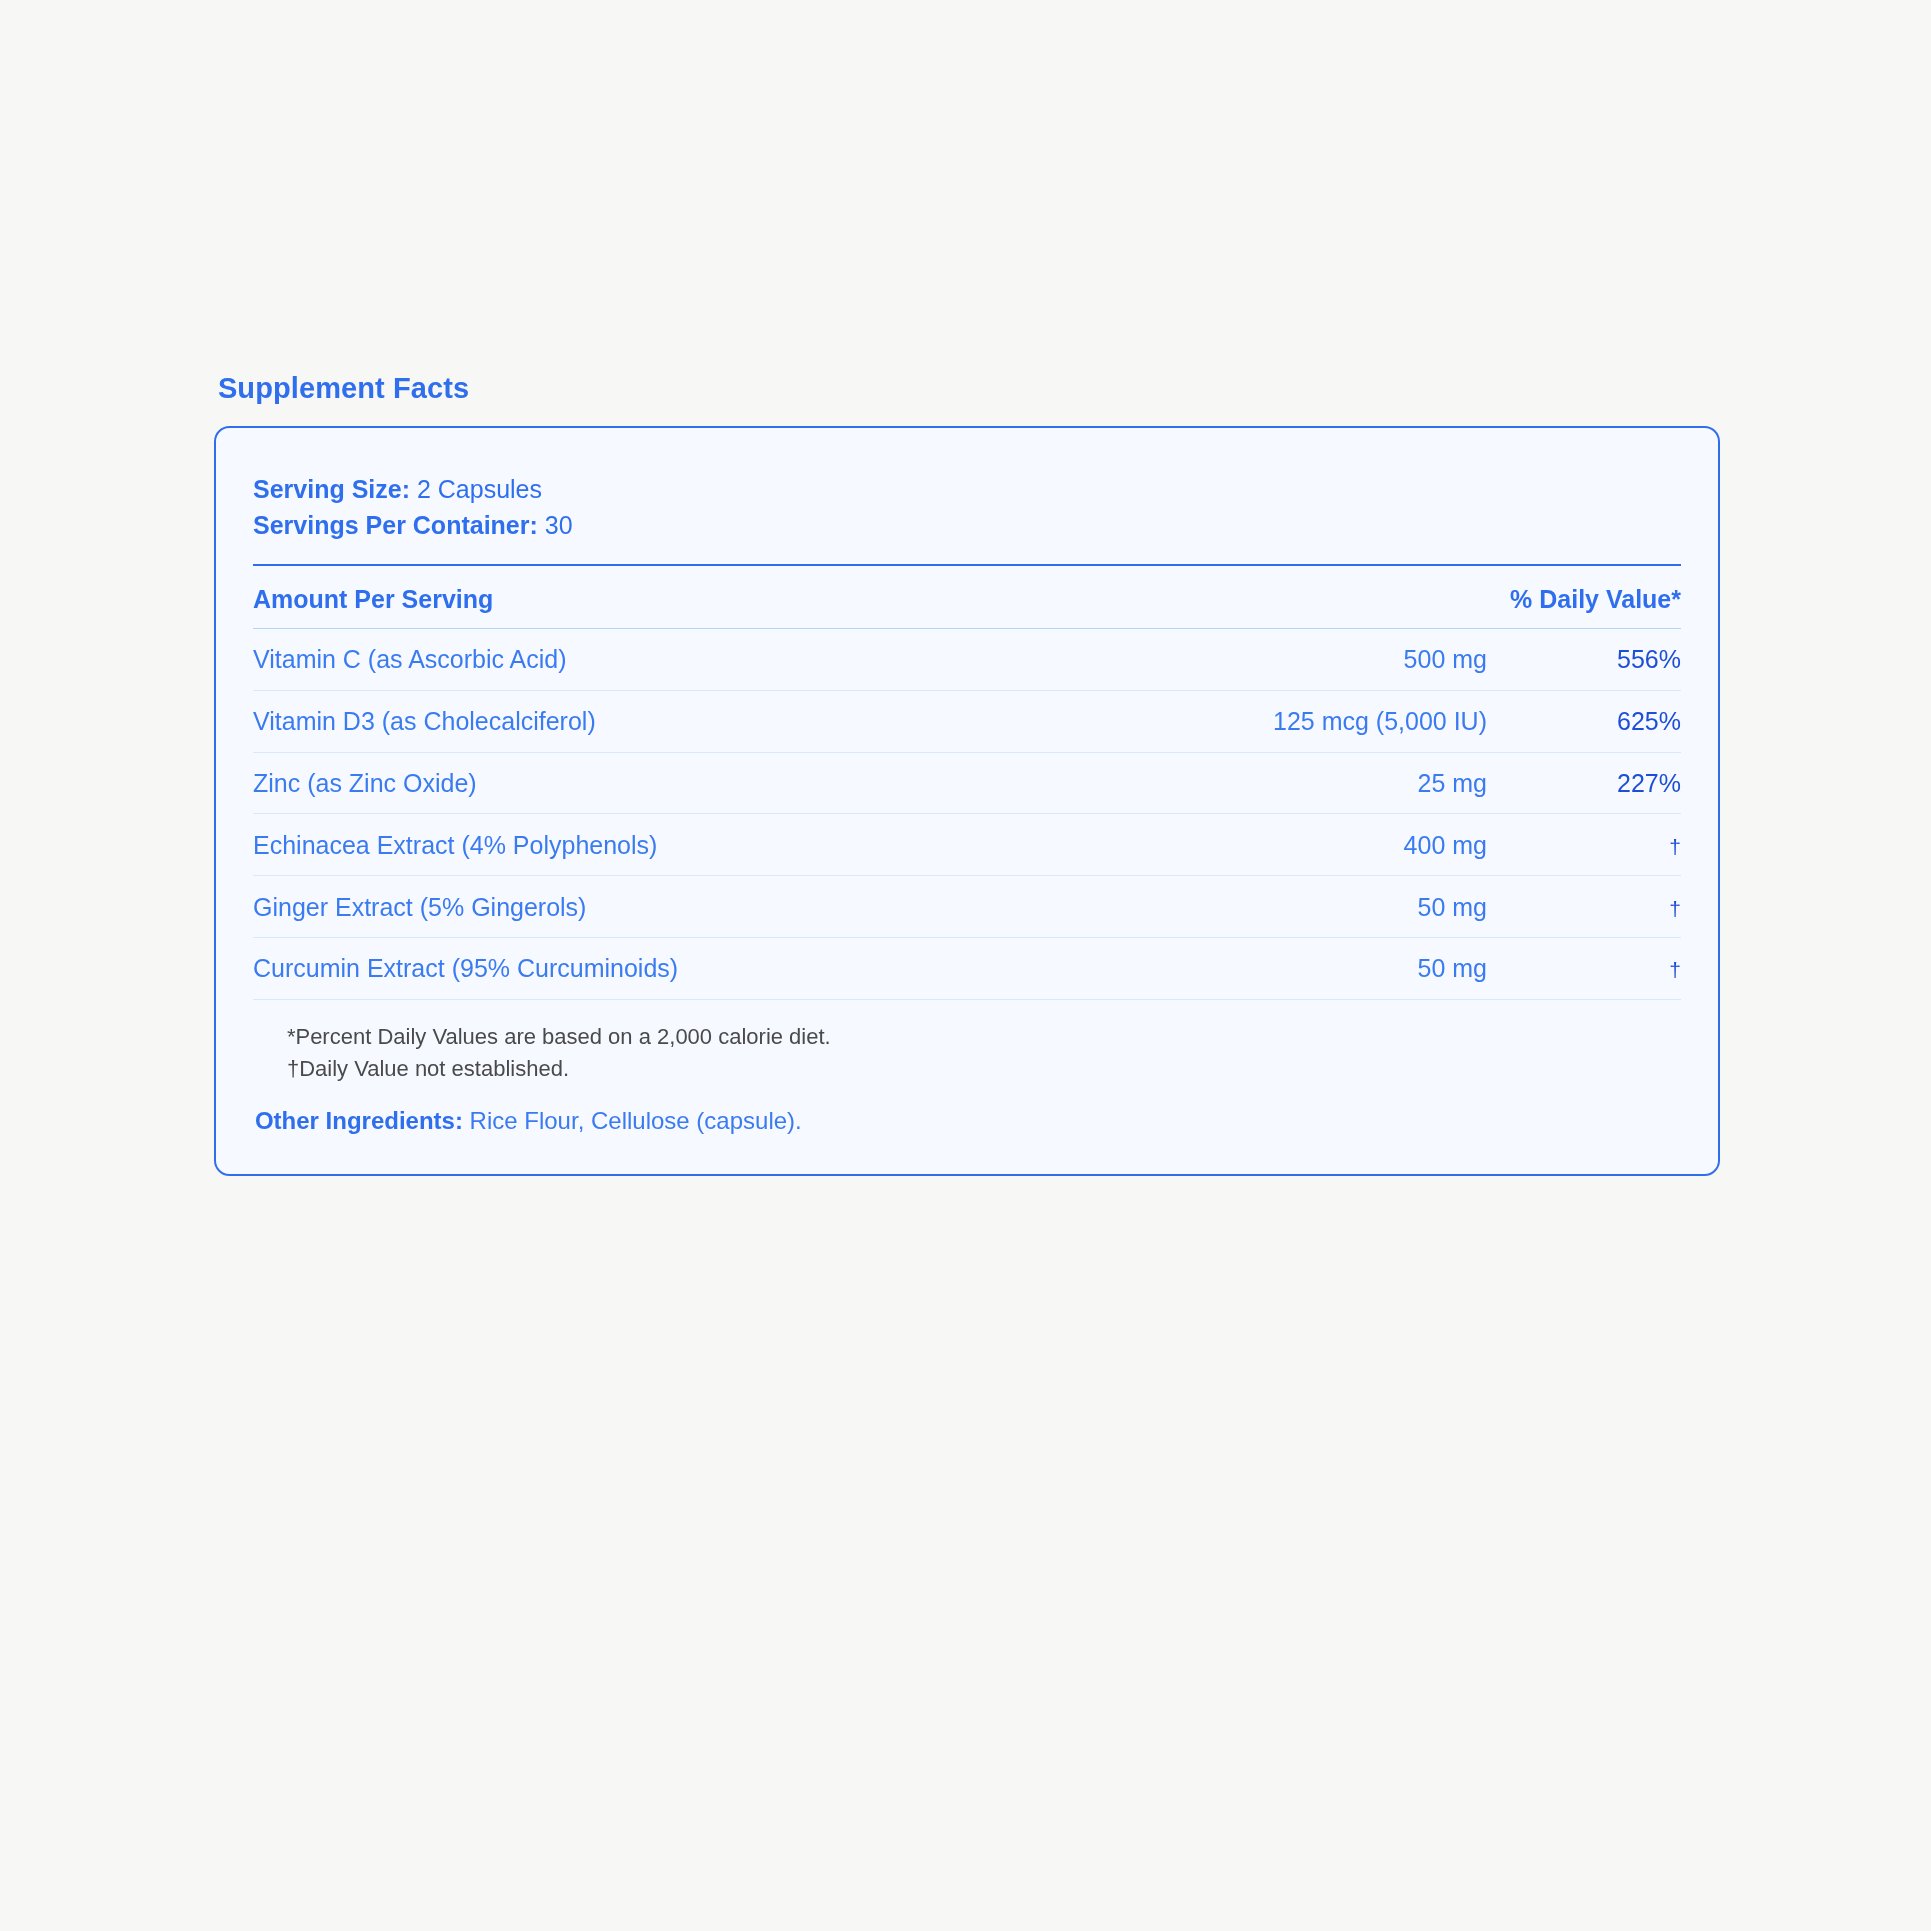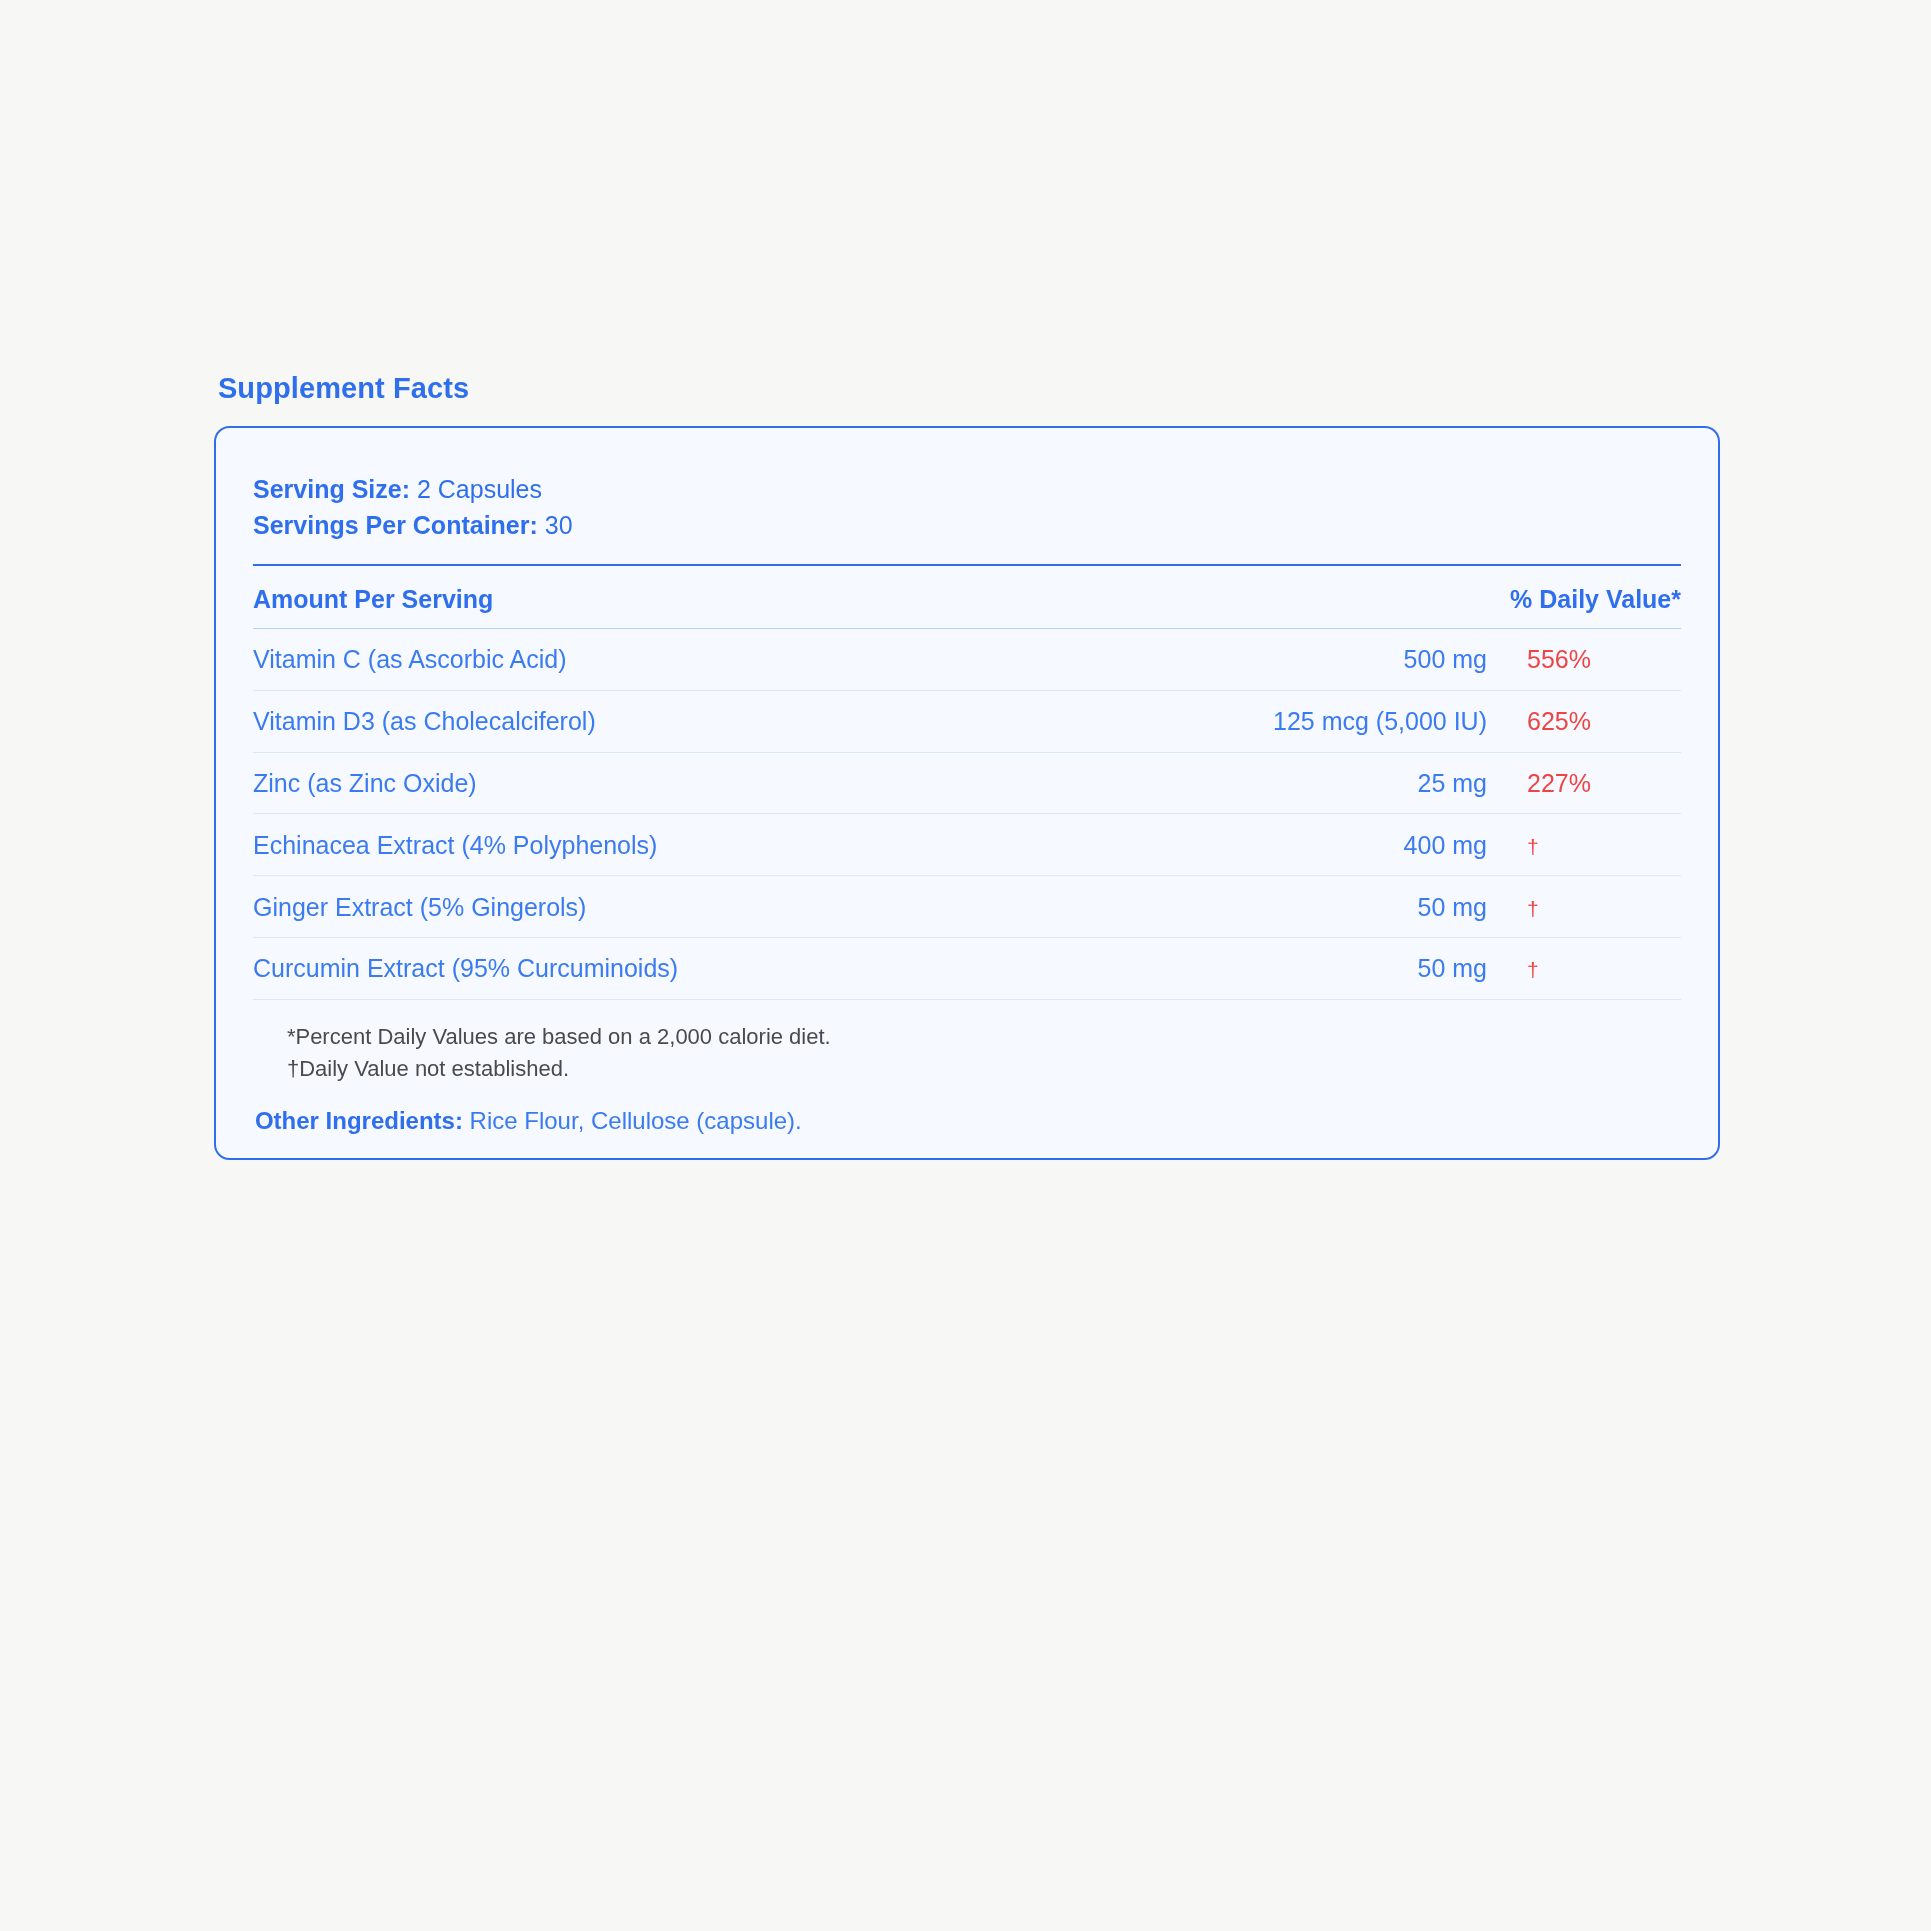--- a/index.html
+++ b/index.html
@@ -34,21 +34,21 @@
     font-weight: bold;
     color: #2f6fed;
     letter-spacing: 0.1px;
     margin: 0 0 21px 3.9px;
   }
 
   .facts-card {
     border: 2.4px solid #2f6fed;
     border-radius: 15.4px;
     background: #f6f9ff;
-    padding: 35px 37px 23px 37px;
+    padding: 35px 37px 39px 37px;
     box-sizing: border-box;
   }
 
   .serving-block {
     padding: 7.7px 0 21px 0;
     border-bottom: 2.9px solid #2f6fed;
   }
 
   .serving-line {
     font-size: 25px;
@@ -96,23 +96,23 @@
   }
   .nut-amount {
     width: 406px;
     text-align: right;
     font-size: 25px;
     color: #3b7bf0;
     white-space: nowrap;
   }
   .nut-dv {
     width: 154px;
-    text-align: left;
-    font-size: 25px;
-    color: #ef4444;
+    text-align: right;
+    font-size: 25px;
+    color: #1d4ed8;
     white-space: nowrap;
   }
   .nut-dv.dagger {
     font-size: 21px;
     vertical-align: super;
   }
 
   .footnotes {
     padding: 21px 0 0 1.9px;
     margin-left: 32px;

